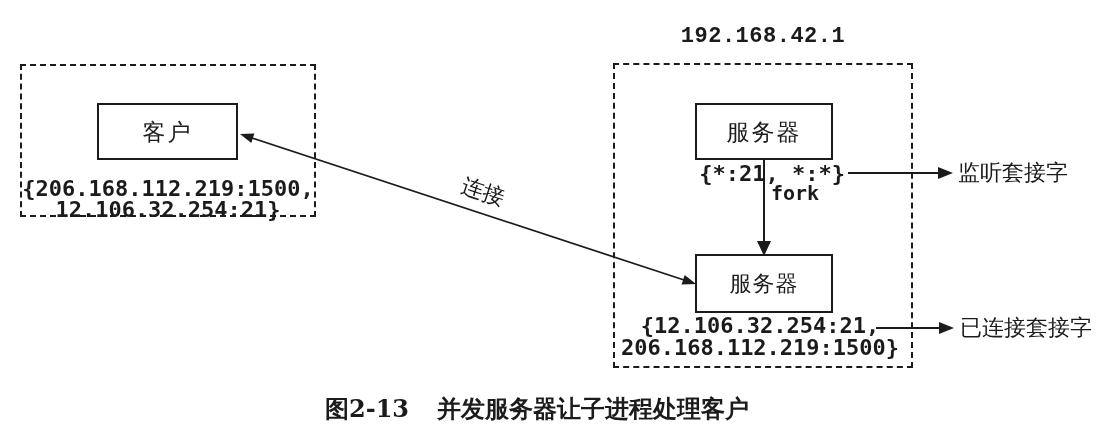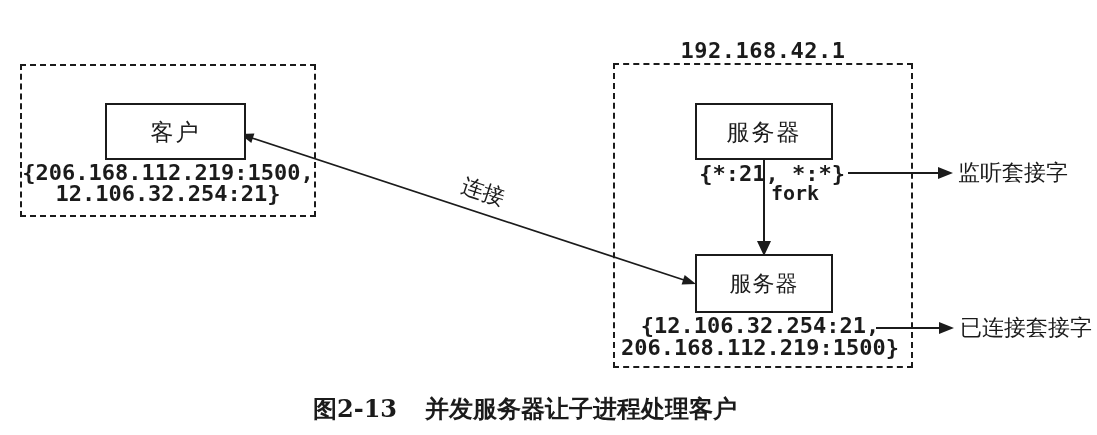--- a/index.html
+++ b/index.html
@@ -54,20 +54,21 @@
     left: 0;
     top: 393px;
     width: 1050px;
     display: flex;
     justify-content: center;
     gap: 28px;
     font-family: "DejaVu Serif", serif;
     font-weight: bold;
     font-size: 24px;
     z-index: 3;
+    padding-left: 12px;
   }
   .box-label { letter-spacing: 2px; }
   .child-line { line-height: 27px; letter-spacing: 1px; font-size: 22px; }
 </style>
 </head>
 <body>
 
 <div class="stage">
 
   <svg class="arrows" width="1097" height="435" viewBox="0 0 1097 435">
@@ -82,30 +83,30 @@
     <line x1="848" y1="173" x2="941" y2="173" stroke-width="2"></line>
     <polygon points="953,173 938,167 938,179"></polygon>
 
     <line x1="876" y1="328" x2="942" y2="328" stroke-width="2"></line>
     <polygon points="954,328 939,322 939,334"></polygon>
   </svg>
 
 
   <div class="abs dashed-box" style="left:20px; top:64px; width:292px; height:149px;"></div>
 
-  <div class="abs solid-box" style="left:97px; top:103px; width:137px; height:53px;margin-left:8px;">
+  <div class="abs solid-box" style="left:97px; top:103px; width:137px; height:53px;">
     <span class="serif box-label">客户</span>
   </div>
 
-  <div class="abs txt mono center" style="left:18px; top:162px; width:300px;">
+  <div class="abs txt mono center" style="left:18px; top:178px; width:300px;">
     <div>{206.168.112.219:1500,</div>
     <div>12.106.32.254:21}</div>
   </div>
 
-  <div class="abs txt mono center ip-label" style="left:613px; top:40px; width:300px;">192.168.42.1</div>
+  <div class="abs txt mono center ip-label" style="left:613px; top:26px; width:300px;font-family:Liberation Mono, monospace;">192.168.42.1</div>
 
   <div class="abs dashed-box" style="left:613px; top:63px; width:296px; height:301px;"></div>
 
   <div class="abs solid-box" style="left:695px; top:103px; width:134px; height:53px;">
     <span class="serif box-label">服务器</span>
   </div>
 
   <div class="abs txt mono center" style="left:683px; top:163px; width:162px;text-align:right;">{*:21, *:*}</div>
 
   <div class="abs txt mono" style="left:771px; top:183px; font-size:20px;">fork</div>

